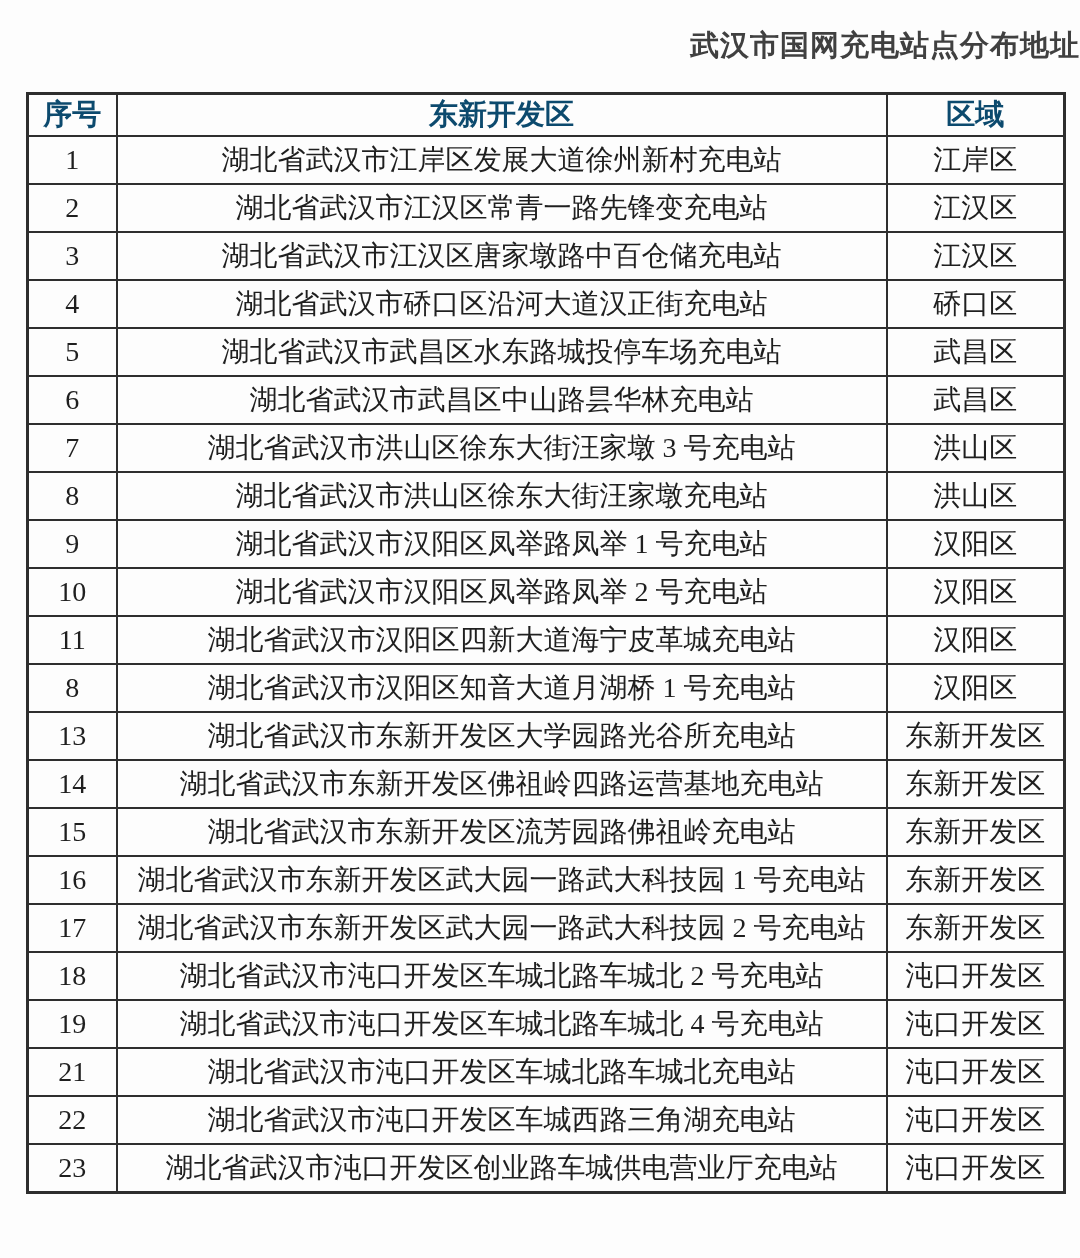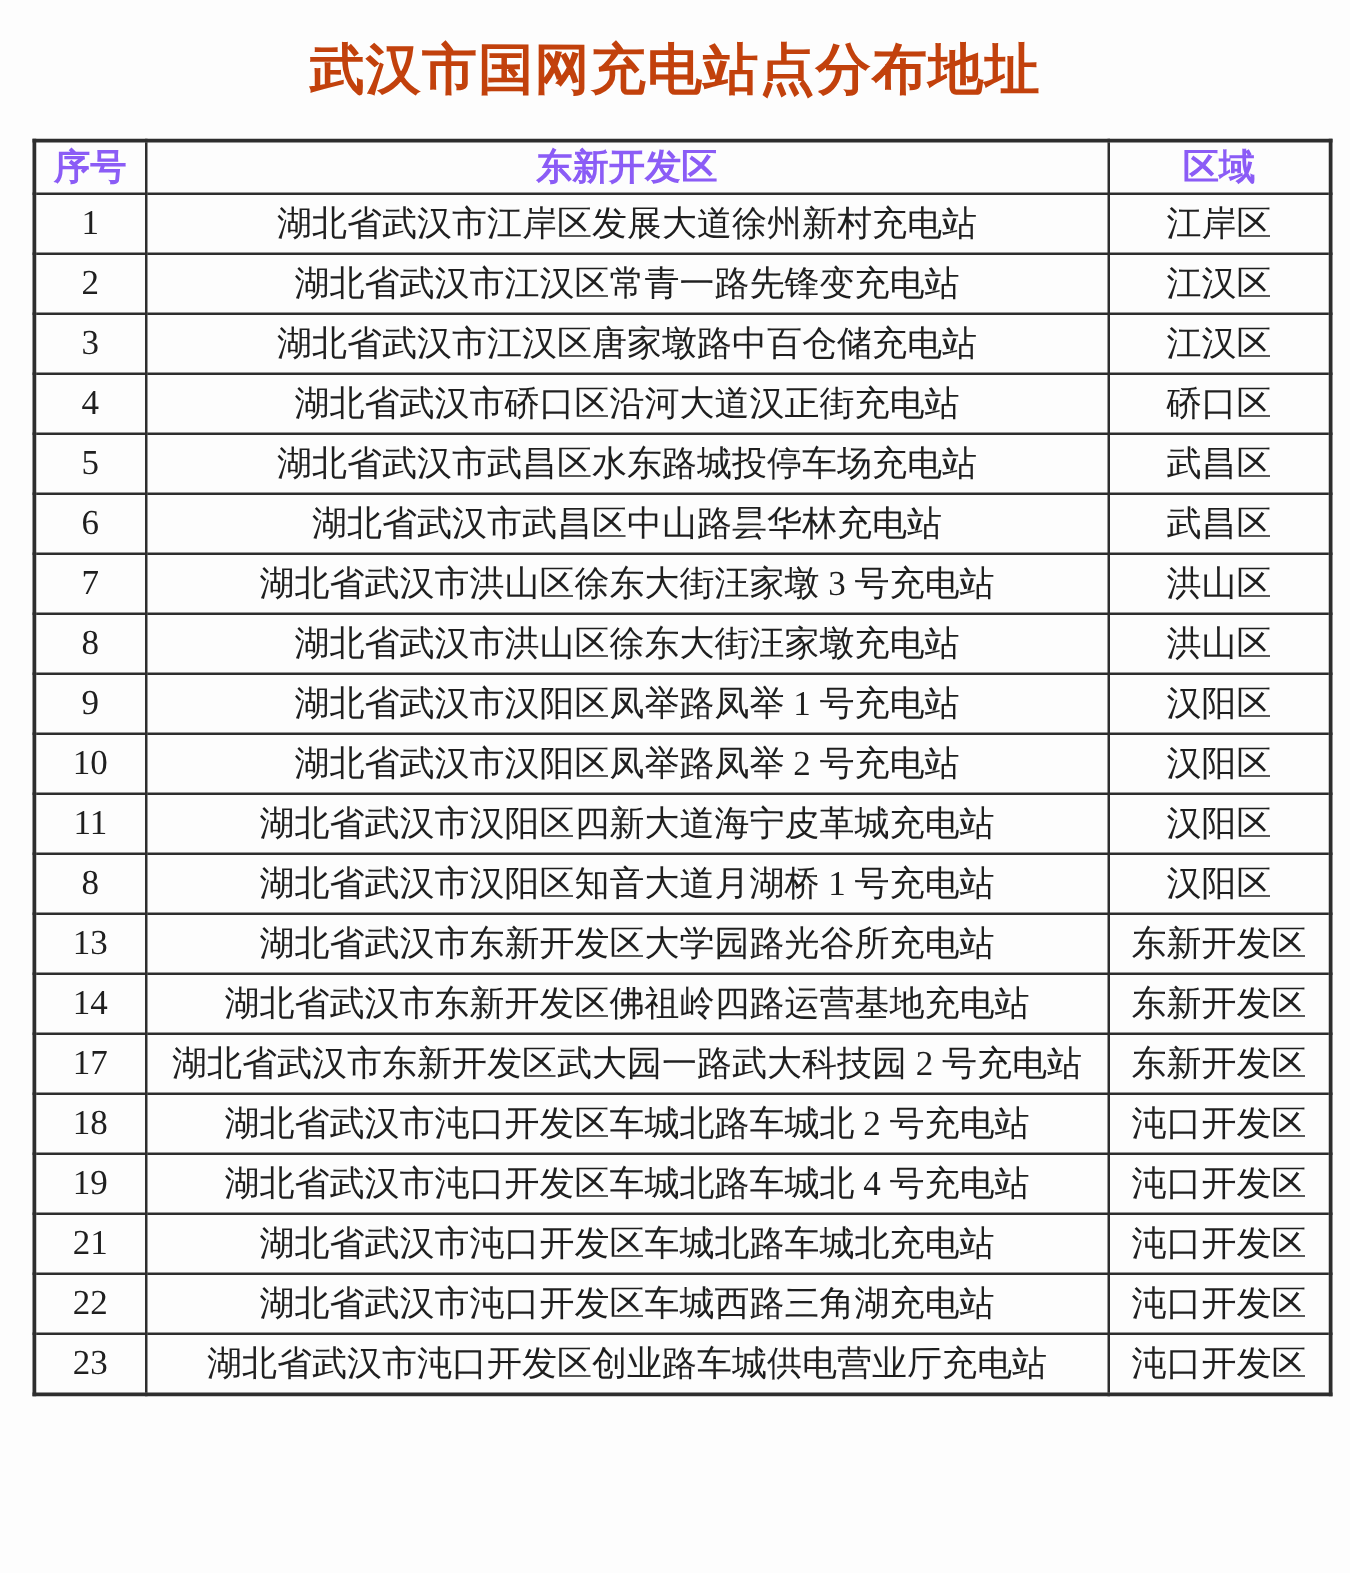--- a/index.html
+++ b/index.html
@@ -9,27 +9,27 @@
   body {
     width: 1080px;
     height: 1258px;
     background: #fdfdfd;
     color: #1c1c1c;
     font-family: "Liberation Serif", "DejaVu Serif", serif;
     overflow: hidden;
     position: relative;
   }
   .page-title {
-    text-align: center;
-    font-size: 44px;
+    text-align: right;
+    font-size: 29px;
     font-weight: bold;
     letter-spacing: 1px;
     padding-top: 26px;
     margin: 0 0 26px 0;
-    color: #c2410c;
+    color: #404040;
   }
   table.stations {
     border-collapse: collapse;
     table-layout: fixed;
     margin-left: 26px;
     width: 1037px;
     border: 3px solid #2e2e2e;
   }
   table.stations th,
   table.stations td {
@@ -37,21 +37,21 @@
     text-align: center;
     vertical-align: middle;
     padding: 0 4px;
     overflow: hidden;
     white-space: nowrap;
   }
   table.stations th {
     font-size: 29px;
     font-weight: bold;
     height: 40px;
-    color: #8b5cf6;
+    color: #0c4a6e;
   }
   table.stations td {
     font-size: 28px;
     height: 46px;
     color: #1f1f1f;
   }
   col.col-no   { width: 89px;  }
   col.col-name { width: 770px; }
   col.col-dist { width: 178px; }
 </style>
@@ -151,21 +151,31 @@
     <td>湖北省武汉市东新开发区大学园路光谷所充电站</td>
     <td>东新开发区</td>
   </tr>
 
   <tr>
     <td>14</td>
     <td>湖北省武汉市东新开发区佛祖岭四路运营基地充电站</td>
     <td>东新开发区</td>
   </tr>
 
-
+  <tr>
+    <td>15</td>
+    <td>湖北省武汉市东新开发区流芳园路佛祖岭充电站</td>
+    <td>东新开发区</td>
+  </tr>
+
+  <tr>
+    <td>16</td>
+    <td>湖北省武汉市东新开发区武大园一路武大科技园 1 号充电站</td>
+    <td>东新开发区</td>
+  </tr>
 
   <tr>
     <td>17</td>
     <td>湖北省武汉市东新开发区武大园一路武大科技园 2 号充电站</td>
     <td>东新开发区</td>
   </tr>
 
   <tr>
     <td>18</td>
     <td>湖北省武汉市沌口开发区车城北路车城北 2 号充电站</td>

